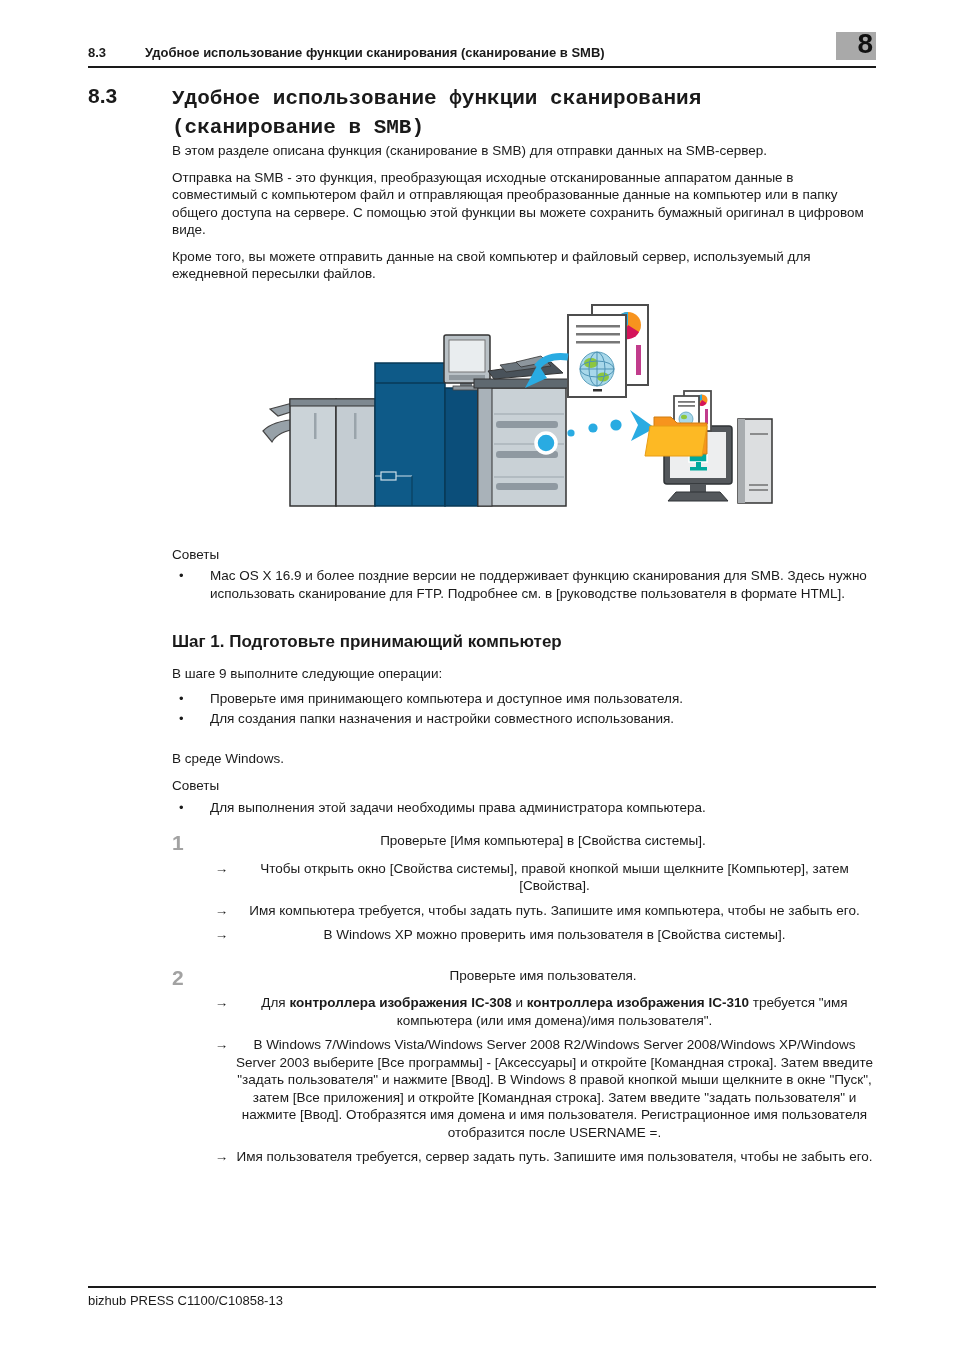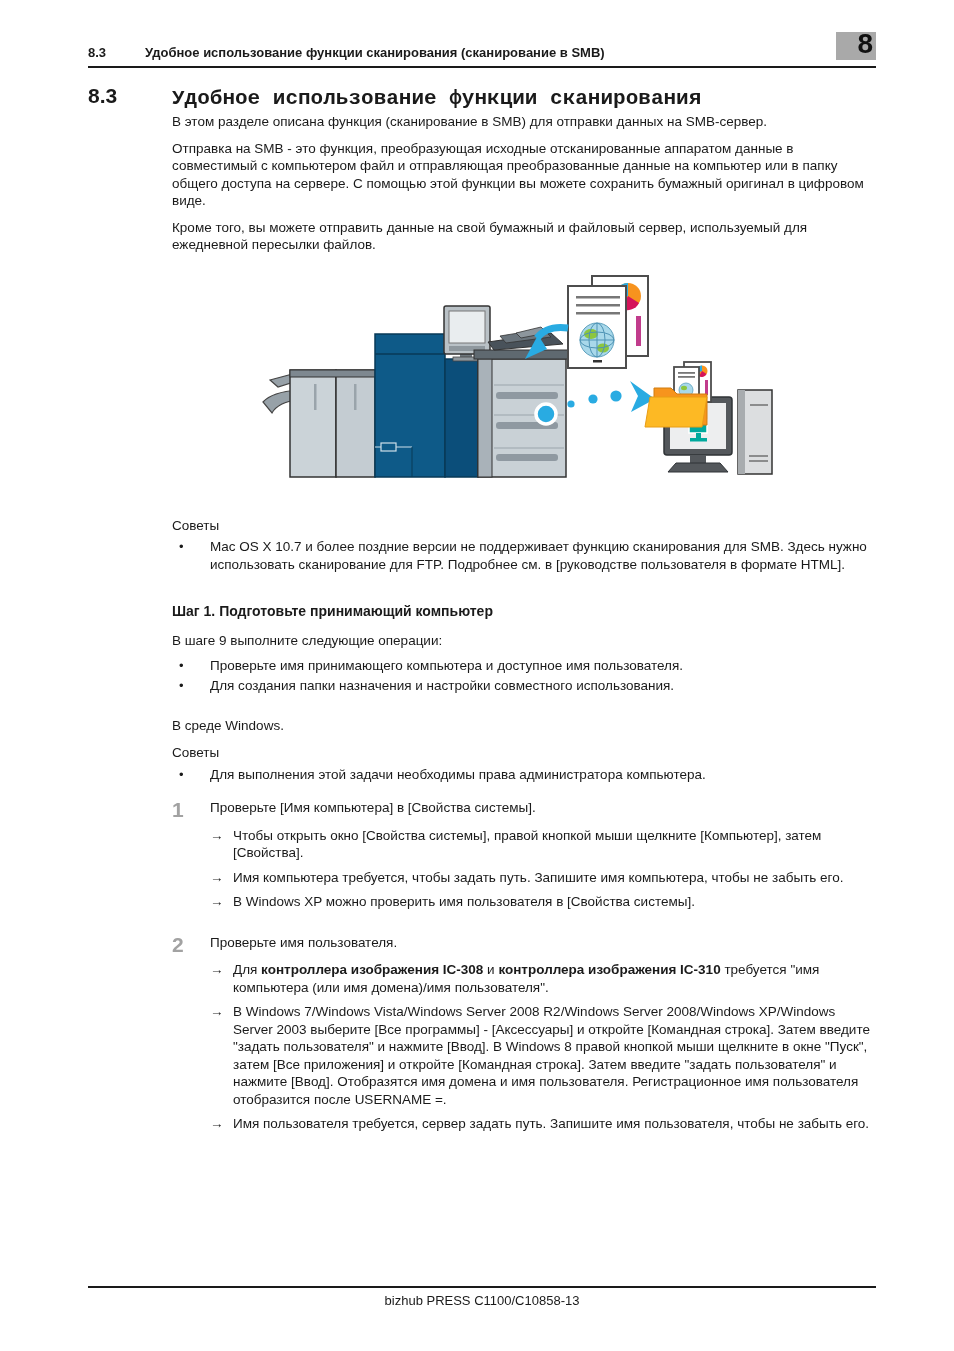--- a/index.html
+++ b/index.html
@@ -30,61 +30,62 @@
   .first-para{margin-top:13px;}
   
   .illustration-wrap{margin:10px 0 6px 162px;width:560px;height:245px;}
   
   .tips-label{margin:8px 0 4px 0;}
   ul.dotlist{list-style:none;margin:0;padding:0;}
   ul.dotlist li{display:flex;margin:0 0 3px 0;}
   .li-marker{flex:0 0 38px;box-sizing:border-box;padding-left:7px;font-size:13px;}
   .li-text{flex:1;}
   
-  .h2{font-size:14px;font-weight:bold;margin:30px 0 13px 84px;}
+  .h2{font-size:17px;font-weight:bold;margin:30px 0 13px 84px;}
   .intro-line{margin:0 0 7px 0;}
   .env-line{margin:22px 0 10px 0;}
   
   .step{display:flex;margin:16px 0 0 84px;width:704px;font-size:13.5px;line-height:17.5px;}
   .step-num{flex:0 0 38px;font-size:21px;line-height:21px;font-weight:bold;color:#a2a2a2;}
-  .step-body{flex:1;}
+  .step-body{flex:1;text-align:center;}
   .step-text{margin:0 0 10px 0;}
   .substep{display:flex;margin:0 0 7px 0;}
   .substep .arrow{flex:0 0 23px;font-weight:bold;}
   .substep p{margin:0;flex:1;}
   
   .footer{position:absolute;left:88px;top:1286px;width:788px;}
   .footer-rule{border:none;border-top:2px solid #1a1a1a;height:0;margin:0;}
-  .footer-row{display:flex;justify-content:center;font-size:13px;padding-top:5px;}
+  .footer-row{display:flex;justify-content:flex-start;font-size:13px;padding-top:5px;}
 </style>
 </head>
 <body>
 
 <div class="page">
   <div class="frame">
 
     <div class="running-header">
       <span class="rh-num">8.3</span><span class="rh-title">Удобное использование функции сканирования (сканирование в SMB)</span>
       <div class="chapter-tab">
         <span class="chapter-num">8</span>
       </div>
     </div>
     <hr class="header-rule">
 
     <div class="section-heading">
       <span class="sec-num">8.3</span>
       <h1 class="sec-title">
           <span>Удобное использование функции сканирования</span>
+          <span>(сканирование в SMB)</span>
         </h1>
     </div>
 
     <div class="body-block">
       <p class="para">В этом разделе описана функция (сканирование в SMB) для отправки данных на SMB-сервер.</p>
       <p class="para">Отправка на SMB - это функция, преобразующая исходные отсканированные аппаратом данные в совместимый с компьютером файл и отправляющая преобразованные данные на компьютер или в папку общего доступа на сервере. С помощью этой функции вы можете сохранить бумажный оригинал в цифровом виде.</p>
-      <p class="para">Кроме того, вы можете отправить данные на свой бумажный и файловый сервер, используемый для ежедневной пересылки файлов.</p>
+      <p class="para">Кроме того, вы можете отправить данные на свой компьютер и файловый сервер, используемый для ежедневной пересылки файлов.</p>
     </div>
 
     <div class="illustration-wrap">
       <svg width="560" height="245" viewBox="0 0 560 245" xmlns="http://www.w3.org/2000/svg">
 
         <g>
 
           <path d="M20,116 L50,108 L50,116 L28,123 Z" fill="#97A1A8" stroke="#444" stroke-width="1.2"></path>
           <path d="M13,138 Q22,128 48,126 L48,136 Q28,138 22,149 Z" fill="#97A1A8" stroke="#444" stroke-width="1.2"></path>
 
@@ -199,21 +200,21 @@
         </g>
       </svg>
     </div>
 
     <div class="body-block">
       <p class="tips-label">Советы</p>
     </div>
     <ul class="dotlist body-block" style="margin-left:84px;">
       <li>
         <span class="li-marker">•</span>
-        <span class="li-text">Mac OS X 10.7 и более поздние версии не поддерживает функцию сканирования для SMB. Здесь нужно использовать сканирование для FTP. Подробнее см. в [руководстве пользователя в формате HTML].</span>
+        <span class="li-text">Mac OS X 16.9 и более поздние версии не поддерживает функцию сканирования для SMB. Здесь нужно использовать сканирование для FTP. Подробнее см. в [руководстве пользователя в формате HTML].</span>
       </li>
     </ul>
 
     <h2 class="h2">Шаг 1. Подготовьте принимающий компьютер</h2>
 
     <div class="body-block">
       <p class="intro-line">В шаге 9 выполните следующие операции:</p>
     </div>
     <ul class="dotlist body-block" style="margin-left:84px;">
       <li>

